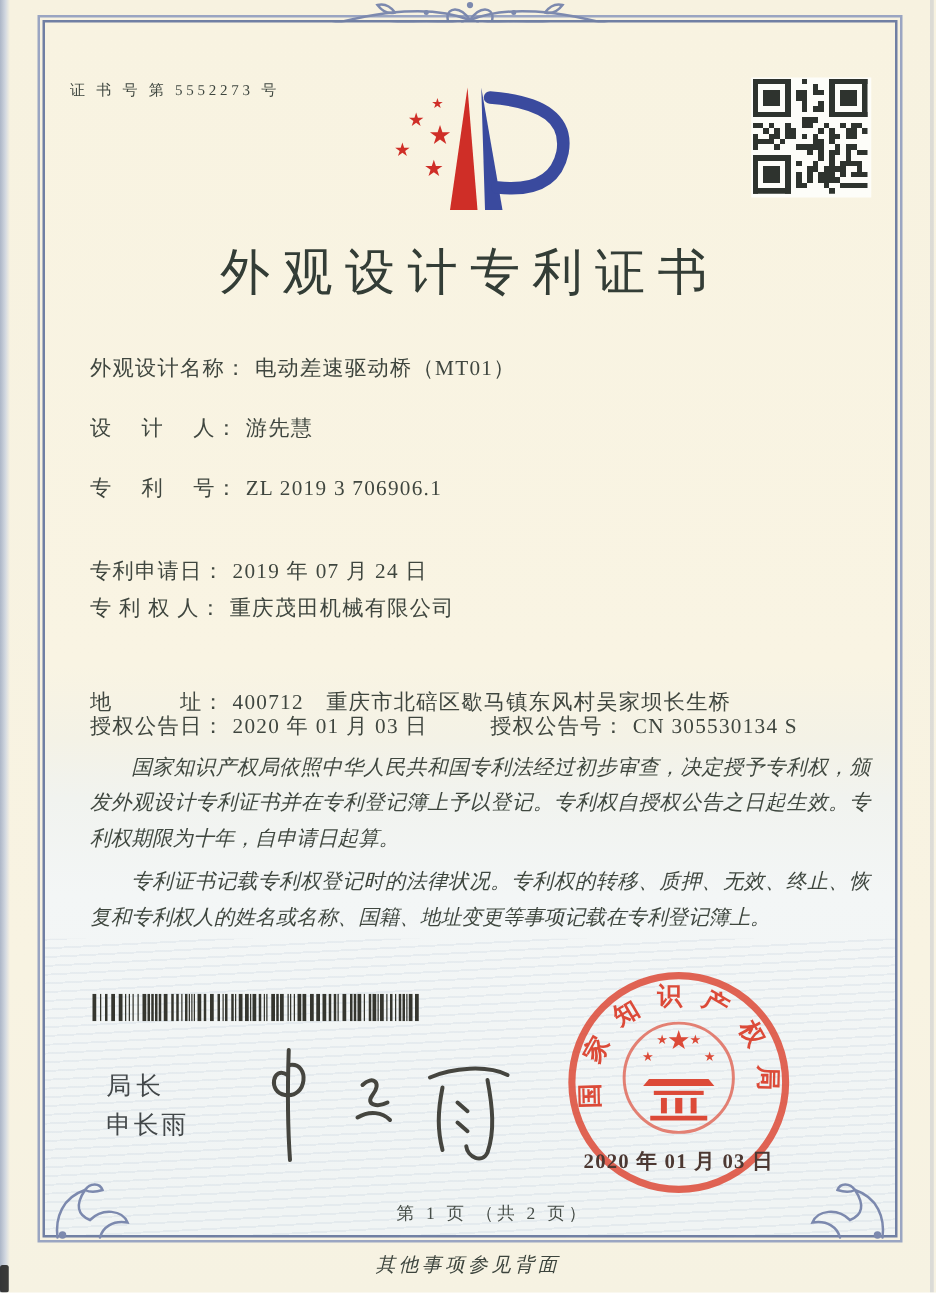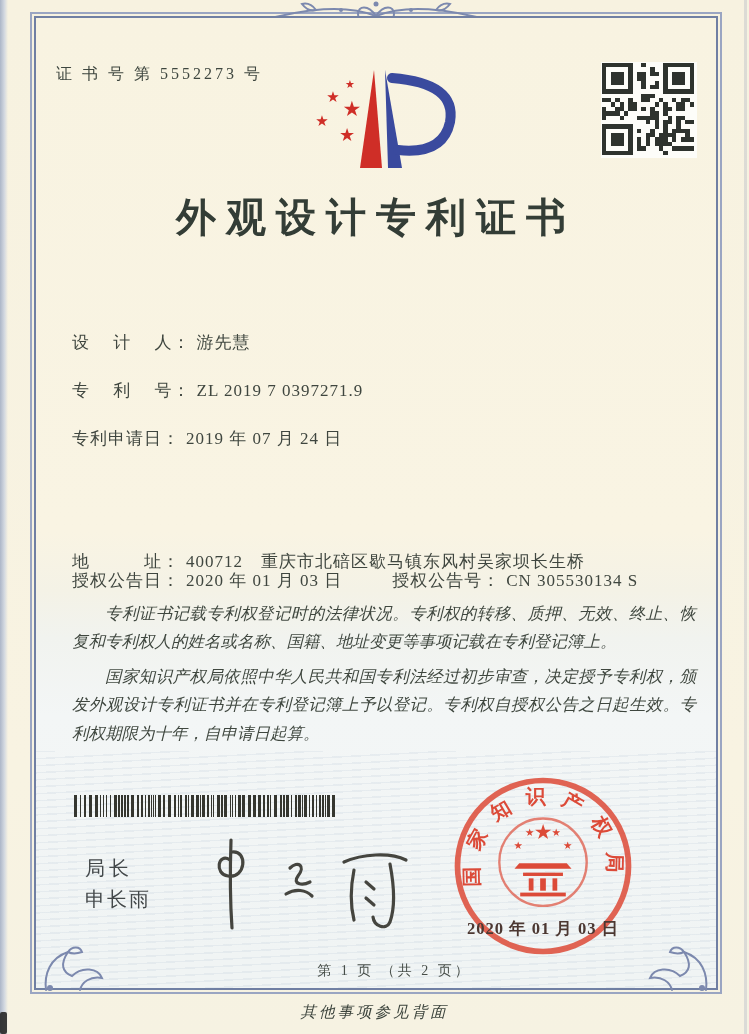--- a/index.html
+++ b/index.html
@@ -20,29 +20,29 @@
     border:2px solid #9aa5c2;}
   .frame-inner{position:absolute;inset:2px;border:2px solid #707fa3;
     background:linear-gradient(180deg,#f8f3e1 0%,#f9f4e3 53%,#f4f2e6 59%,#f1f3ef 64%,#f3f6f6 72%,#f0f4f4 97%);}
   .guilloche{position:absolute;left:0;right:0;top:733px;height:239px;pointer-events:none;
     background:repeating-linear-gradient(177deg,rgba(122,148,180,.10) 0 1.5px,rgba(255,255,255,0) 1.5px 7px);}
 
   .ornament-top{position:absolute;left:50%;top:-16px;transform:translateX(-50%);}
   .ornament-bl{position:absolute;left:6px;bottom:-6px;}
   .ornament-br{position:absolute;right:6px;bottom:-6px;transform:scaleX(-1);}
 
-  .cert-no{position:absolute;left:20px;top:46px;font-size:16px;letter-spacing:3px;color:#3e463f;}
+  .cert-no{position:absolute;left:20px;top:46px;font-size:12px;letter-spacing:3px;color:#3e463f;}
 
   .logo{position:absolute;left:264px;top:34px;width:175px;height:135px;}
   .logo .star{position:absolute;color:#cf2e27;line-height:1;transform:translate(-50%,-50%);}
 
   .qr{position:absolute;left:565px;top:44px;width:94px;height:94px;background:#fdfdf9;padding:1px;}
 
   .title{position:absolute;left:0;right:0;top:172px;text-align:center;
-    font-size:40px;font-weight:bold;letter-spacing:10px;color:#333d36;}
+    font-size:40px;font-weight:normal;letter-spacing:10px;color:#333d36;}
 
   .field-row{position:absolute;left:36px;width:630px;font-size:17px;color:#3f463f;letter-spacing:1px;white-space:nowrap;}
   .flabel{margin-right:6px;}
   .grant-label{margin-left:50px;}
 
   .paras{position:absolute;left:36px;top:582px;width:624px;color:#3f473f;}
   .paras p{margin:0 0 6px 0;font-size:16.5px;line-height:1.72;text-align:justify;
     text-indent:2em;font-style:italic;}
 
   .barcode{position:absolute;left:36px;top:777px;width:268px;height:22px;}
@@ -244,39 +244,45 @@
             <rect x="17" y="19" width="1" height="1" fill="#2e332e"></rect>
             <rect x="18" y="19" width="1" height="1" fill="#2e332e"></rect>
             <rect x="19" y="19" width="1" height="1" fill="#2e332e"></rect>
             <rect x="20" y="19" width="1" height="1" fill="#2e332e"></rect>
             <rect x="14" y="20" width="1" height="1" fill="#2e332e"></rect>
           </svg>
       </div>
 
       <div class="title">外观设计专利证书</div>
 
+      <div class="field-row" style="top:265px">
+        <span class="flabel">外观设计名称：</span><span class="fvalue">电动差速驱动桥（MT01）</span>
+      </div>
       <div class="field-row" style="top:313px">
         <span class="flabel">设　 计 　人：</span><span class="fvalue">游先慧</span>
       </div>
       <div class="field-row" style="top:361px">
-        <span class="flabel">专　 利 　号：</span><span class="fvalue">ZL 2019 7 0397271.9</span>
-      </div>
-      <div class="field-row" style="top:409px">
+        <span class="flabel">专　 利 　号：</span><span class="fvalue">ZL 2019 3 706906.1</span>
+      </div>
+      <div class="field-row" style="top:427px">
         <span class="flabel">专利申请日：</span><span class="fvalue">2019 年 07 月 24 日</span>
+      </div>
+      <div class="field-row" style="top:457px">
+        <span class="flabel">专 利 权 人：</span><span class="fvalue">重庆茂田机械有限公司</span>
       </div>
       <div class="field-row" style="top:532px">
         <span class="flabel">地　　　址：</span><span class="fvalue">400712　重庆市北碚区歇马镇东风村吴家坝长生桥</span>
       </div>
       <div class="field-row" style="top:551px">
         <span class="flabel">授权公告日：</span><span class="fvalue">2020 年 01 月 03 日</span><span class="flabel grant-label">授权公告号：</span><span class="fvalue">CN 305530134 S</span>
       </div>
 
       <div class="paras">
+        <p>国家知识产权局依照中华人民共和国专利法经过初步审查，决定授予专利权，颁发外观设计专利证书并在专利登记簿上予以登记。专利权自授权公告之日起生效。专利权期限为十年，自申请日起算。</p>
         <p>专利证书记载专利权登记时的法律状况。专利权的转移、质押、无效、终止、恢复和专利权人的姓名或名称、国籍、地址变更等事项记载在专利登记簿上。</p>
-        <p>国家知识产权局依照中华人民共和国专利法经过初步审查，决定授予专利权，颁发外观设计专利证书并在专利登记簿上予以登记。专利权自授权公告之日起生效。专利权期限为十年，自申请日起算。</p>
       </div>
 
       <svg id="barcode-svg" class="barcode" viewBox="0 0 268 22" preserveAspectRatio="none">
           <rect x="2" y="0" width="3" height="22" fill="#35362f"></rect>
           <rect x="8" y="0" width="1" height="22" fill="#35362f"></rect>
           <rect x="12" y="0" width="2" height="22" fill="#35362f"></rect>
           <rect x="17" y="0" width="3" height="22" fill="#35362f"></rect>
           <rect x="23" y="0" width="3" height="22" fill="#35362f"></rect>
           <rect x="28" y="0" width="1" height="22" fill="#35362f"></rect>
           <rect x="31" y="0" width="1" height="22" fill="#35362f"></rect>

